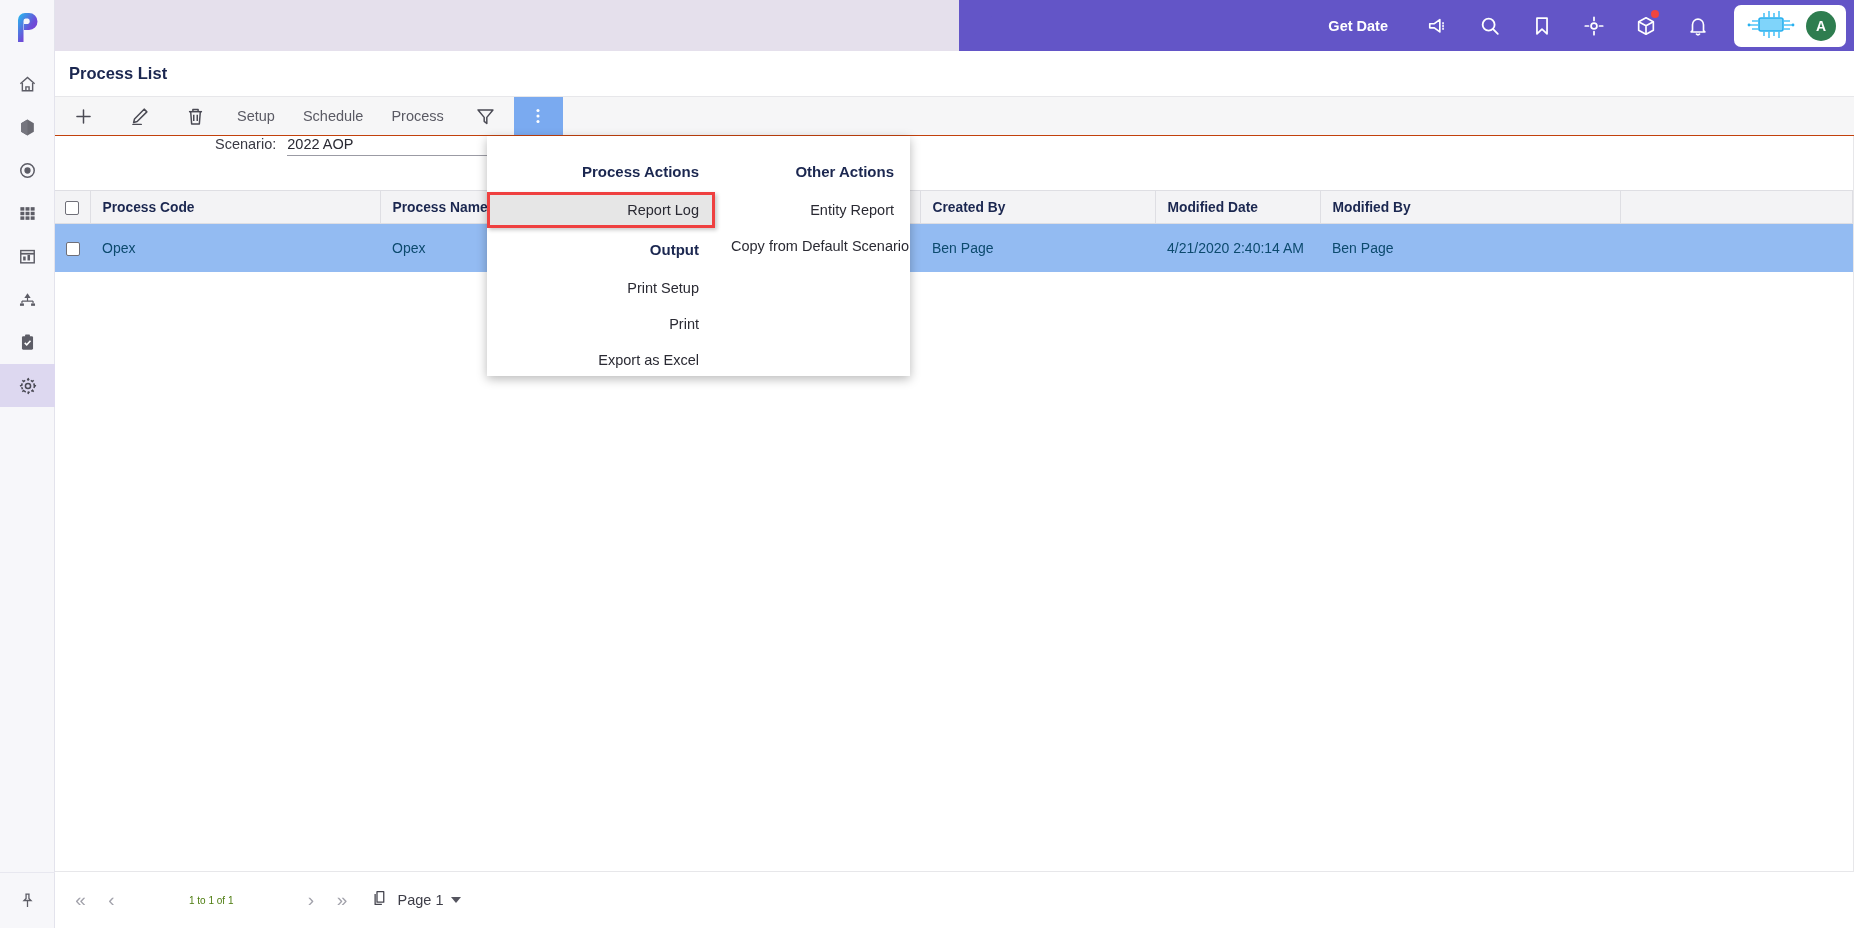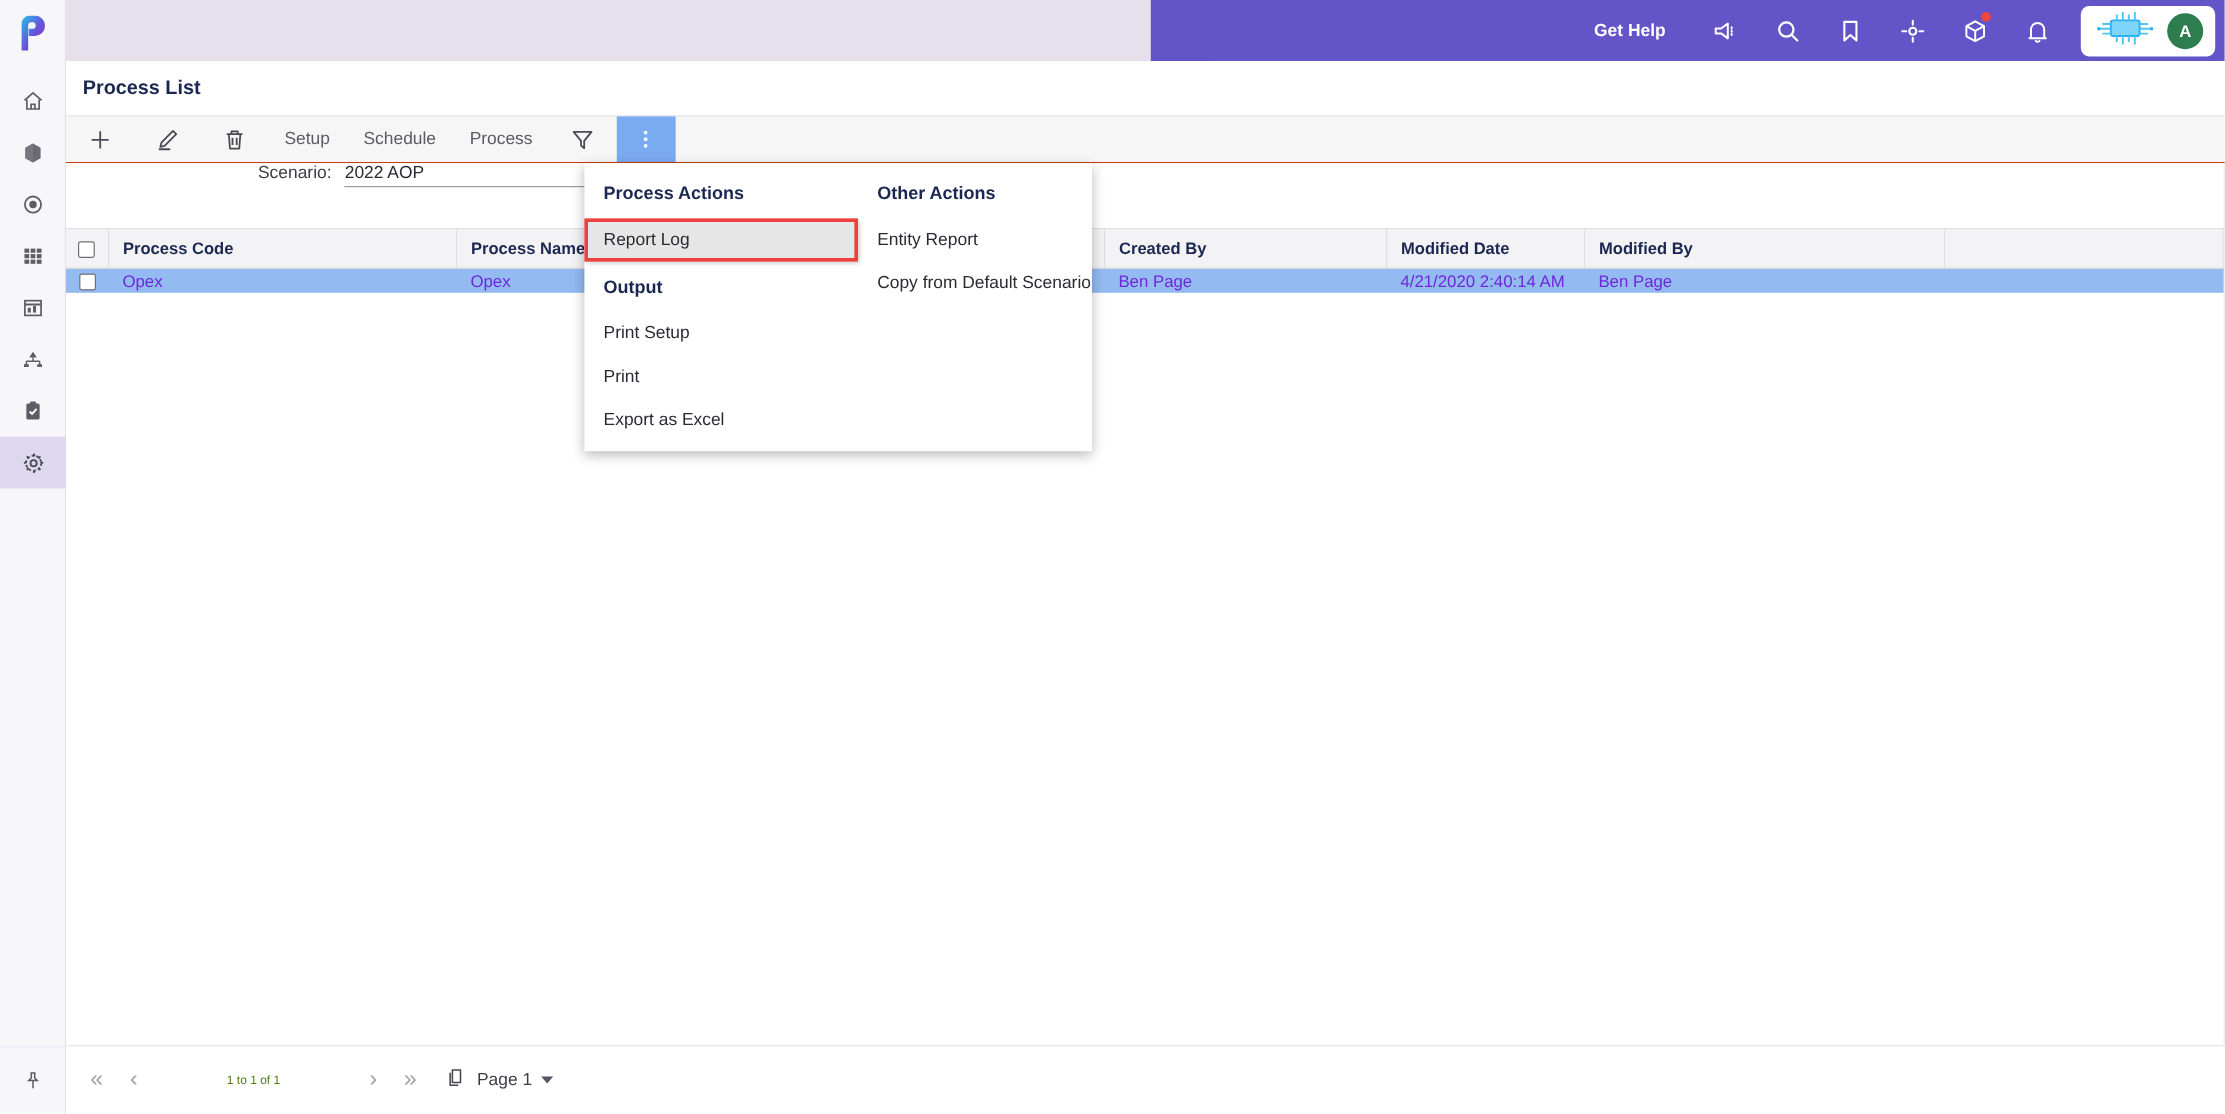--- a/index.html
+++ b/index.html
@@ -215,23 +215,23 @@
     white-space: nowrap;
     overflow: hidden;
     cursor: pointer;
   }
   table.grid th.chk, table.grid td.chk {
     width: 35px;
     padding: 0;
     text-align: center;
   }
   table.grid td {
-    height: 20px;
+    height: 48px;
     font-size: 14px;
-    color: #6d28d9;
+    color: #0c4a6e;
     padding: 0 12px;
     white-space: nowrap;
     overflow: hidden;
   }
   tr.row-selected td { background: #93bbf2; }
   .cbox {
     width: 14px; height: 14px;
     border: 1.5px solid #6f6f78;
     border-radius: 2px;
     background: #ffffff;
@@ -283,21 +283,21 @@
   
   .menu {
     position: absolute;
     left: 487px; top: 136px;
     width: 423px; height: 240px;
     background: #ffffff;
     box-shadow: 0 3px 10px rgba(0,0,0,0.28);
     z-index: 60;
     display: flex;
   }
-  .menu-col { padding-top: 4px; }
+  .menu-col { padding-top: 14px; text-align: right; }
   .menu-col-left { width: 228px; }
   .menu-col-right { width: 195px; }
   .menu-heading {
     font-size: 15px;
     font-weight: bold;
     color: #1b2750;
     padding: 13px 16px 12px 16px;
     white-space: nowrap;
   }
   .menu-item {
@@ -404,21 +404,21 @@
         <path d="M9 3 L15 3 M10 3 L10 9 L7 12 L17 12 L14 9 L14 3 M12 12 L12 21"></path>
       </svg>
     </div>
   </div>
 
   <div class="topbar">
     <div class="topbar-purple"></div>
     <div class="topbar-slant"></div>
 
     <div class="topbar-right">
-      <div class="get-help">Get Help</div>
+      <div class="get-help">Get Date</div>
 
       <div class="tb-icon">
         <svg width="22" height="22" viewBox="0 0 24 24" fill="none" stroke="#ffffff" stroke-width="1.8" stroke-linejoin="round">
           <path d="M3 9.5 L3 14 L8 14 L14 18.5 L14 5 L8 9.5 Z"></path>
           <path d="M17.5 8.5 L17.5 9.5 M17.5 11.5 L17.5 12.5 M17.5 14.5 L17.5 15.5" stroke-linecap="round"></path>
         </svg>
       </div>
 
       <div class="tb-icon">
         <svg width="22" height="22" viewBox="0 0 24 24" fill="none" stroke="#ffffff" stroke-width="2" stroke-linecap="round">

